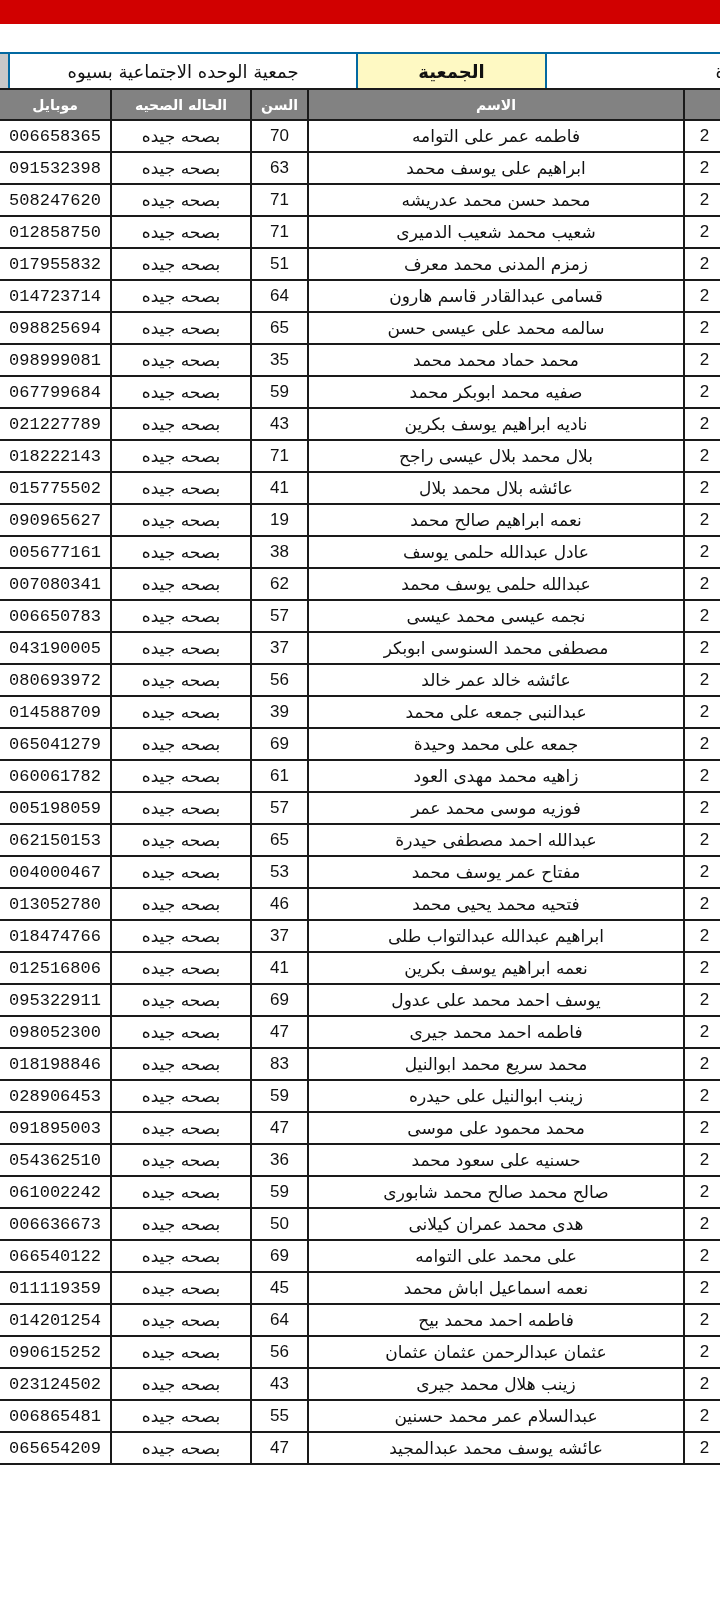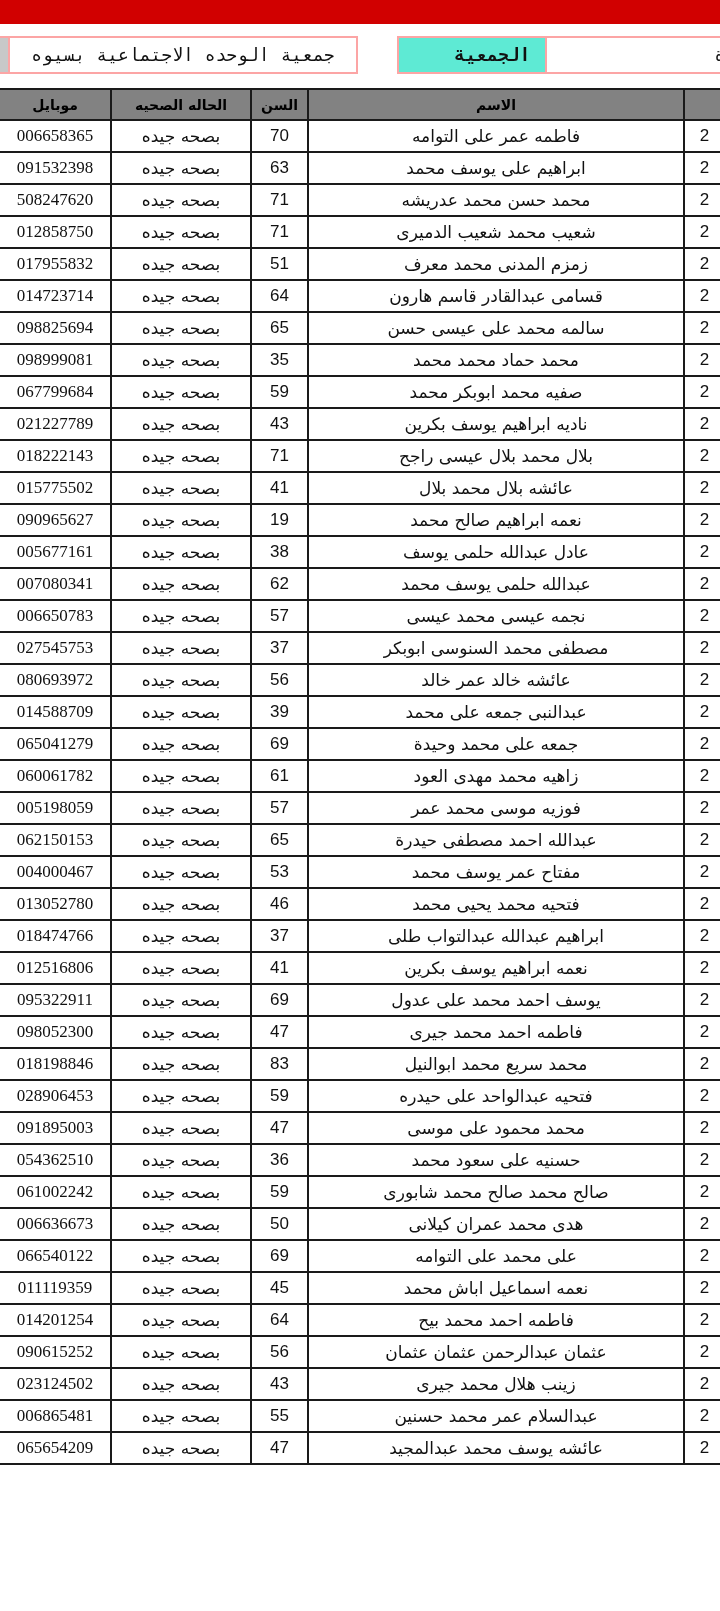--- a/index.html
+++ b/index.html
@@ -4,41 +4,41 @@
 <style>
   html, body { margin:0; padding:0; }
   body {
     width:720px; height:1611px; overflow:hidden; background:#ffffff;
     font-family:"DejaVu Sans","Liberation Sans",sans-serif; color:#111;
     position:relative;
   }
   .topbar { position:absolute; left:0; top:0; width:720px; height:24px; background:#d10000; }
   .info-row { position:absolute; left:0; top:36px; width:720px; height:36px; }
   .info-row .cell {
-    position:absolute; top:0; height:34px; border:2px solid #fca5a5; box-sizing:content-box;
-    display:flex; align-items:center; justify-content:center; font-size:18px;font-family:Liberation Mono, monospace;
+    position:absolute; top:16px; height:34px; border:2px solid #0369a1; box-sizing:content-box;
+    display:flex; align-items:center; justify-content:center; font-size:18px;
   }
   .info-sliver { left:-2px; width:8px; background:#c8c8c8; }
   .info-value { left:8px; width:346px; background:#fff; }
-  .info-label { left:356px; width:187px; background:#5eead4; font-size:15px; font-weight:bold;margin-left:41px; }
+  .info-label { left:356px; width:187px; background:#fef9c3; font-size:15px; font-weight:bold; }
   .info-extra { left:545px; width:180px; background:#fff; justify-content:flex-end !important; }
   .info-extra span { margin-right:2px; font-size:18px; }
 
   table.grid {
     position:absolute; left:-2px; top:88px; border-collapse:collapse; table-layout:fixed;
     width:726px;
   }
   table.grid th, table.grid td {
     border:2px solid #1a1a1a; padding:0; text-align:center; overflow:hidden; white-space:nowrap;
   }
   table.grid th {
-    background:#828282; color:#000000; height:29px; font-size:14px; font-weight:bold;
+    background:#828282; color:#ffffff; height:29px; font-size:14px; font-weight:bold;
   }
   table.grid td { height:30px; font-size:17px; background:#fff; }
-  td.mobile { text-align:right; font-family:Liberation Serif, serif; font-size:20px; direction:ltr; padding-right:6px;border-radius:12px; }
+  td.mobile { text-align:right; font-family:Liberation Mono, monospace; font-size:20px; direction:ltr; padding-right:6px;border-radius:12px; }
   td.health { font-size:13px; }
   td.age { font-family:"Liberation Sans",sans-serif; font-size:20px; }
   td.name { font-size:15px; direction:rtl; }
   td.idx { text-align:left; font-family:"Liberation Sans",sans-serif; font-size:20px; padding-left:8px; }
   col.c-mobile { width:112px; }
   col.c-health { width:140px; }
   col.c-age { width:57px; }
   col.c-name { width:376px; }
   col.c-idx { width:41px; }
 </style>
@@ -180,21 +180,21 @@
         <td class="idx">2</td>
       </tr>
       <tr>
         <td class="mobile">006650783</td>
         <td class="health">بصحه جيده</td>
         <td class="age">57</td>
         <td class="name">نجمه عيسى محمد عيسى</td>
         <td class="idx">2</td>
       </tr>
       <tr>
-        <td class="mobile">027545753</td>
+        <td class="mobile">043190005</td>
         <td class="health">بصحه جيده</td>
         <td class="age">37</td>
         <td class="name">مصطفى محمد السنوسى ابوبكر</td>
         <td class="idx">2</td>
       </tr>
       <tr>
         <td class="mobile">080693972</td>
         <td class="health">بصحه جيده</td>
         <td class="age">56</td>
         <td class="name">عائشه خالد عمر خالد</td>
@@ -281,21 +281,21 @@
         <td class="mobile">018198846</td>
         <td class="health">بصحه جيده</td>
         <td class="age">83</td>
         <td class="name">محمد سريع محمد ابوالنيل</td>
         <td class="idx">2</td>
       </tr>
       <tr>
         <td class="mobile">028906453</td>
         <td class="health">بصحه جيده</td>
         <td class="age">59</td>
-        <td class="name">فتحيه عبدالواحد على حيدره</td>
+        <td class="name">زينب ابوالنيل على حيدره</td>
         <td class="idx">2</td>
       </tr>
       <tr>
         <td class="mobile">091895003</td>
         <td class="health">بصحه جيده</td>
         <td class="age">47</td>
         <td class="name">محمد محمود على موسى</td>
         <td class="idx">2</td>
       </tr>
       <tr>

